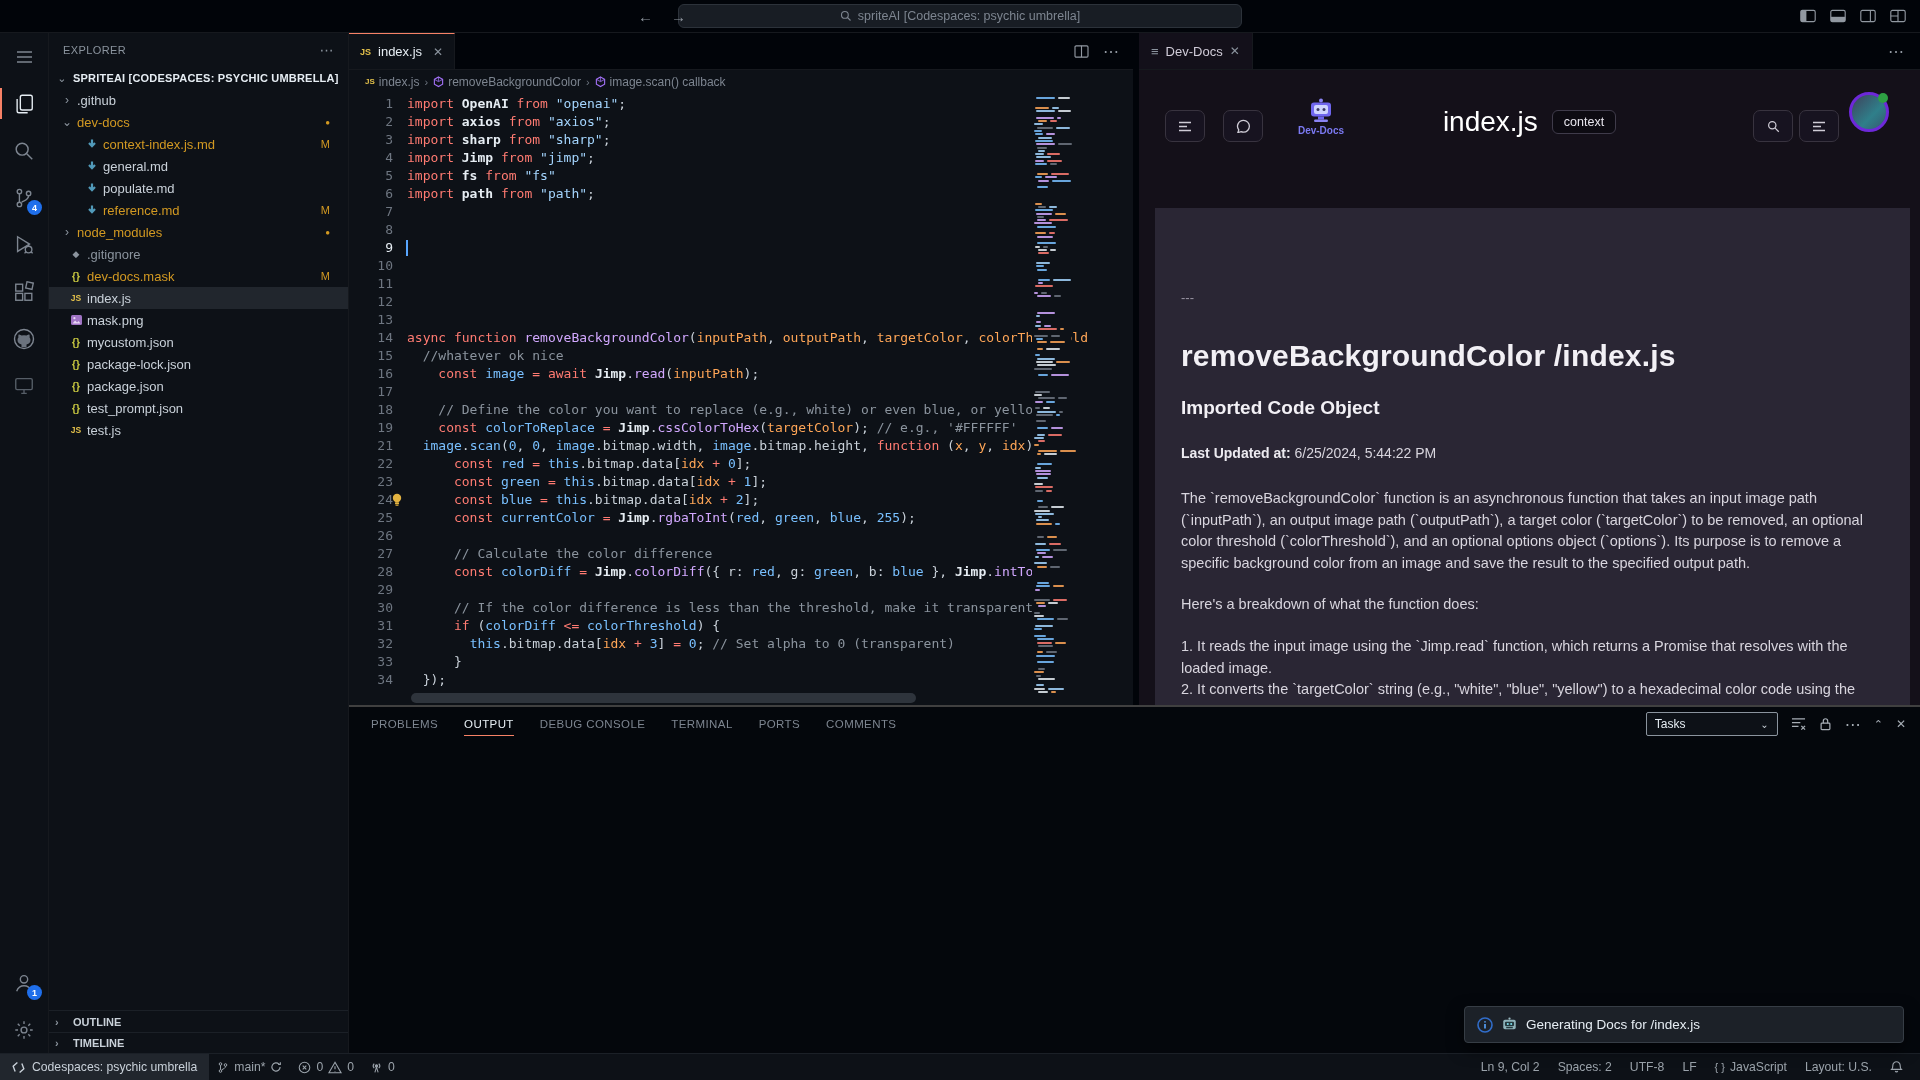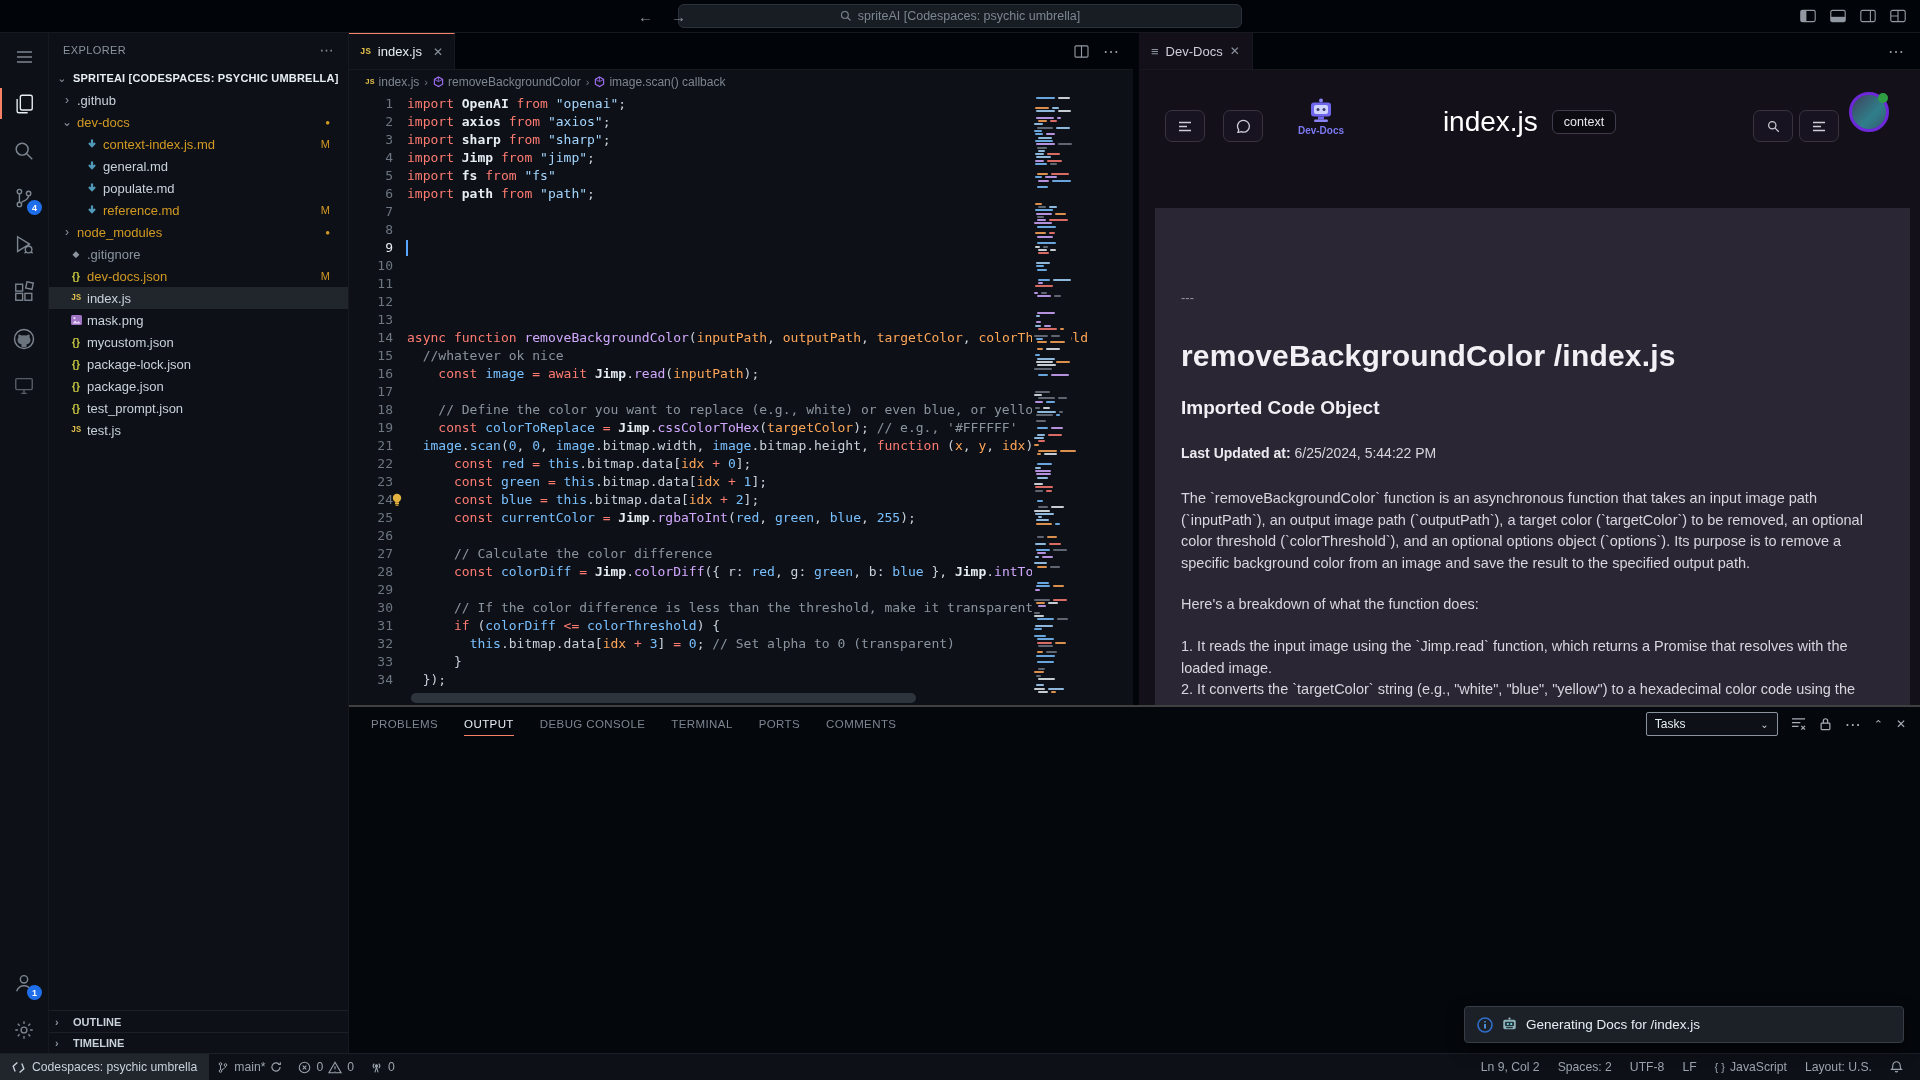--- a/index.html
+++ b/index.html
@@ -40,21 +40,21 @@
   .proj-row { height:22px; display:flex; align-items:center; gap:4px; padding-left:6px; color:#e6edf3;
     font-size:11px; font-weight:bold; letter-spacing:.2px; cursor:pointer; white-space:nowrap; }
   .tree { flex:1; overflow:hidden; }
   .xrow { height:22px; display:flex; align-items:center; font-size:13px; cursor:pointer; white-space:nowrap; }
   .xrow.selected { background:#21262d; }
   .xrow .chev { width:16px; color:#8b949e; font-size:12px; text-align:center; flex:none; }
   .xrow .fic { width:18px; flex:none; display:flex; align-items:center; justify-content:center; }
   .xrow .lbl { margin-left:2px; }
   .c-normal { color:#c9d1d9; } .c-orange { color:#d29922; } .c-gray { color:#8b949e; }
   .xrow .badge { margin-left:auto; margin-right:18px; color:#d29922; font-size:11px; }
-  .js-glyph { color:#e3c14b; font-size:8.5px; font-weight:bold; font-family:Liberation Mono, monospace; }
+  .js-glyph { color:#e3c14b; font-size:8.5px; font-weight:bold; font-family:Liberation Sans, sans-serif; }
   .json-glyph { color:#cbcb41; font-size:10px; font-weight:bold; }
   .sb-sections { border-top:1px solid #1b2027; }
   .sb-sec { height:21px; display:flex; align-items:center; gap:4px; padding-left:6px; font-size:11px;
     font-weight:bold; color:#c9d1d9; border-top:1px solid #1b2027; cursor:pointer; }
   .sb-sec:first-child { border-top:none; }
 
   
   .workbench { flex:1; display:flex; flex-direction:column; }
   .editors-row { height:672px; display:flex; }
 
@@ -315,21 +315,21 @@
         <div class="xrow" style="padding-left: 18px;">
           <span class="fic">
             <span style="color:#8b949e;font-size:9px;">◆</span>
           </span>
           <span class="lbl c-gray">.gitignore</span>
         </div>
         <div class="xrow" style="padding-left: 18px;">
           <span class="fic">
             <span class="json-glyph">{}</span>
           </span>
-          <span class="lbl c-orange">dev-docs.json</span>
+          <span class="lbl c-orange">dev-docs.mask</span>
           <span class="badge">M</span>
         </div>
         <div class="xrow selected" style="padding-left: 18px;">
           <span class="fic">
             <span class="js-glyph">JS</span>
           </span>
           <span class="lbl c-normal">index.js</span>
         </div>
         <div class="xrow" style="padding-left: 18px;">
           <span class="fic">

